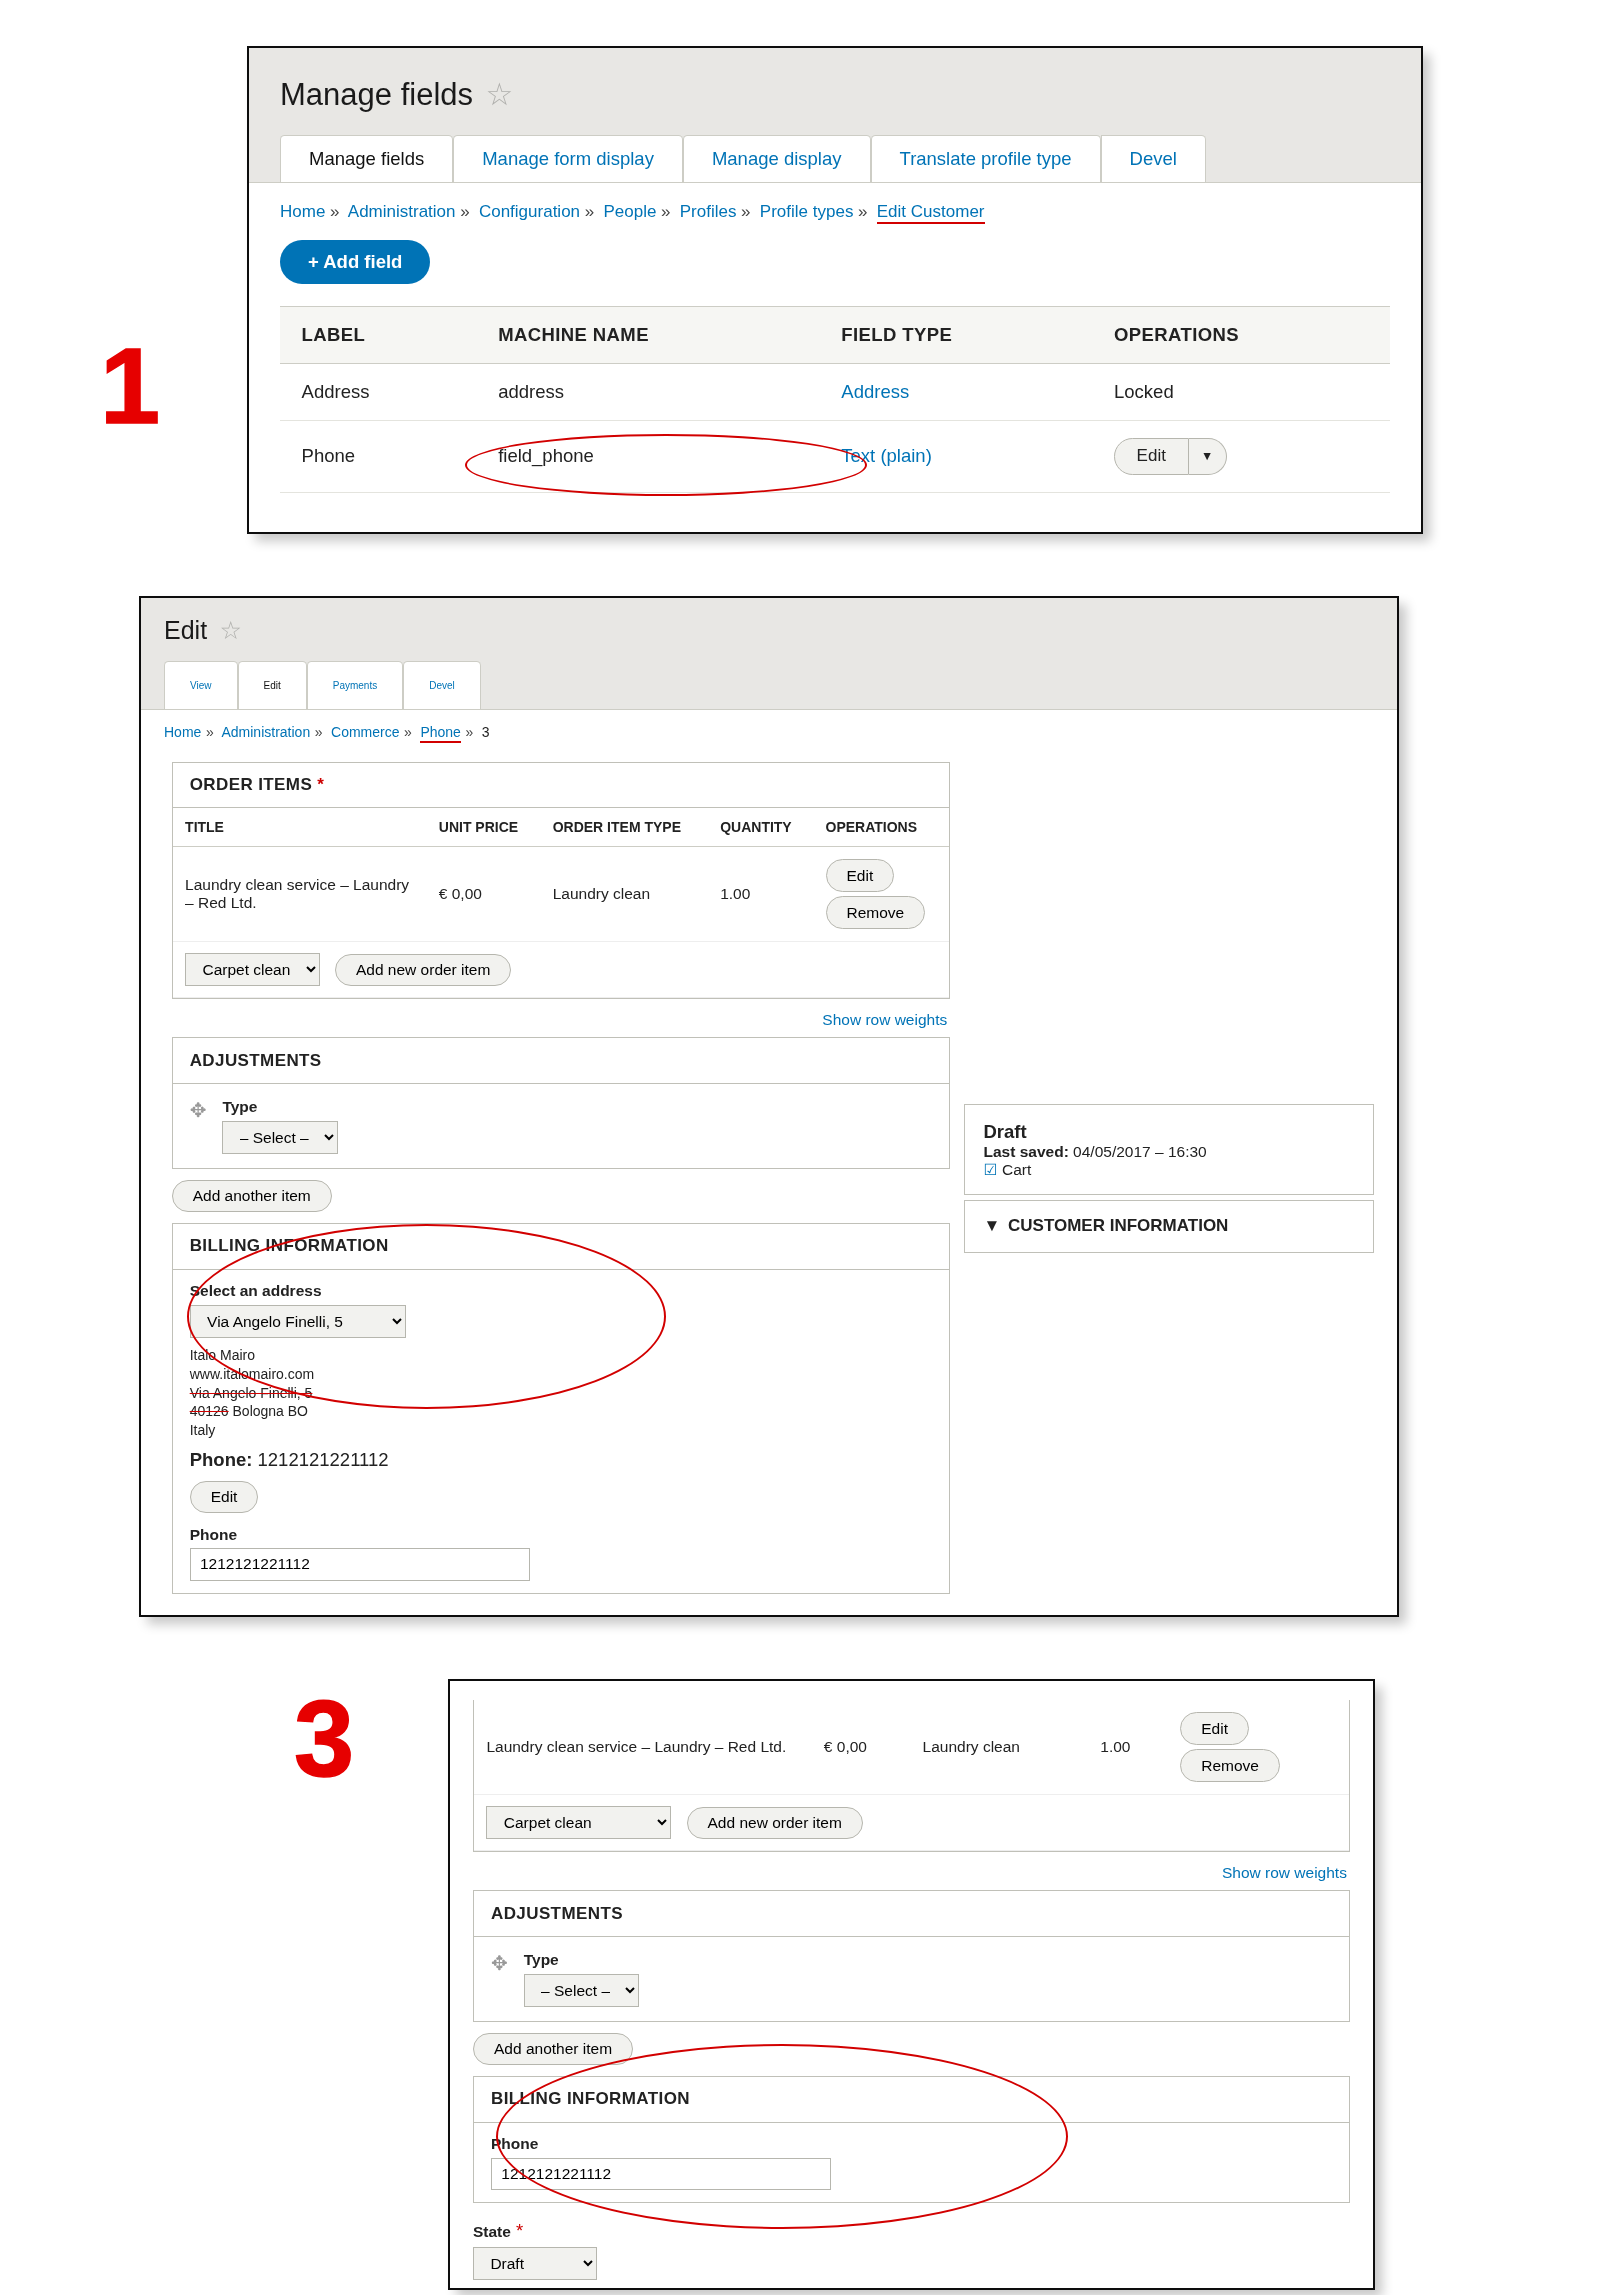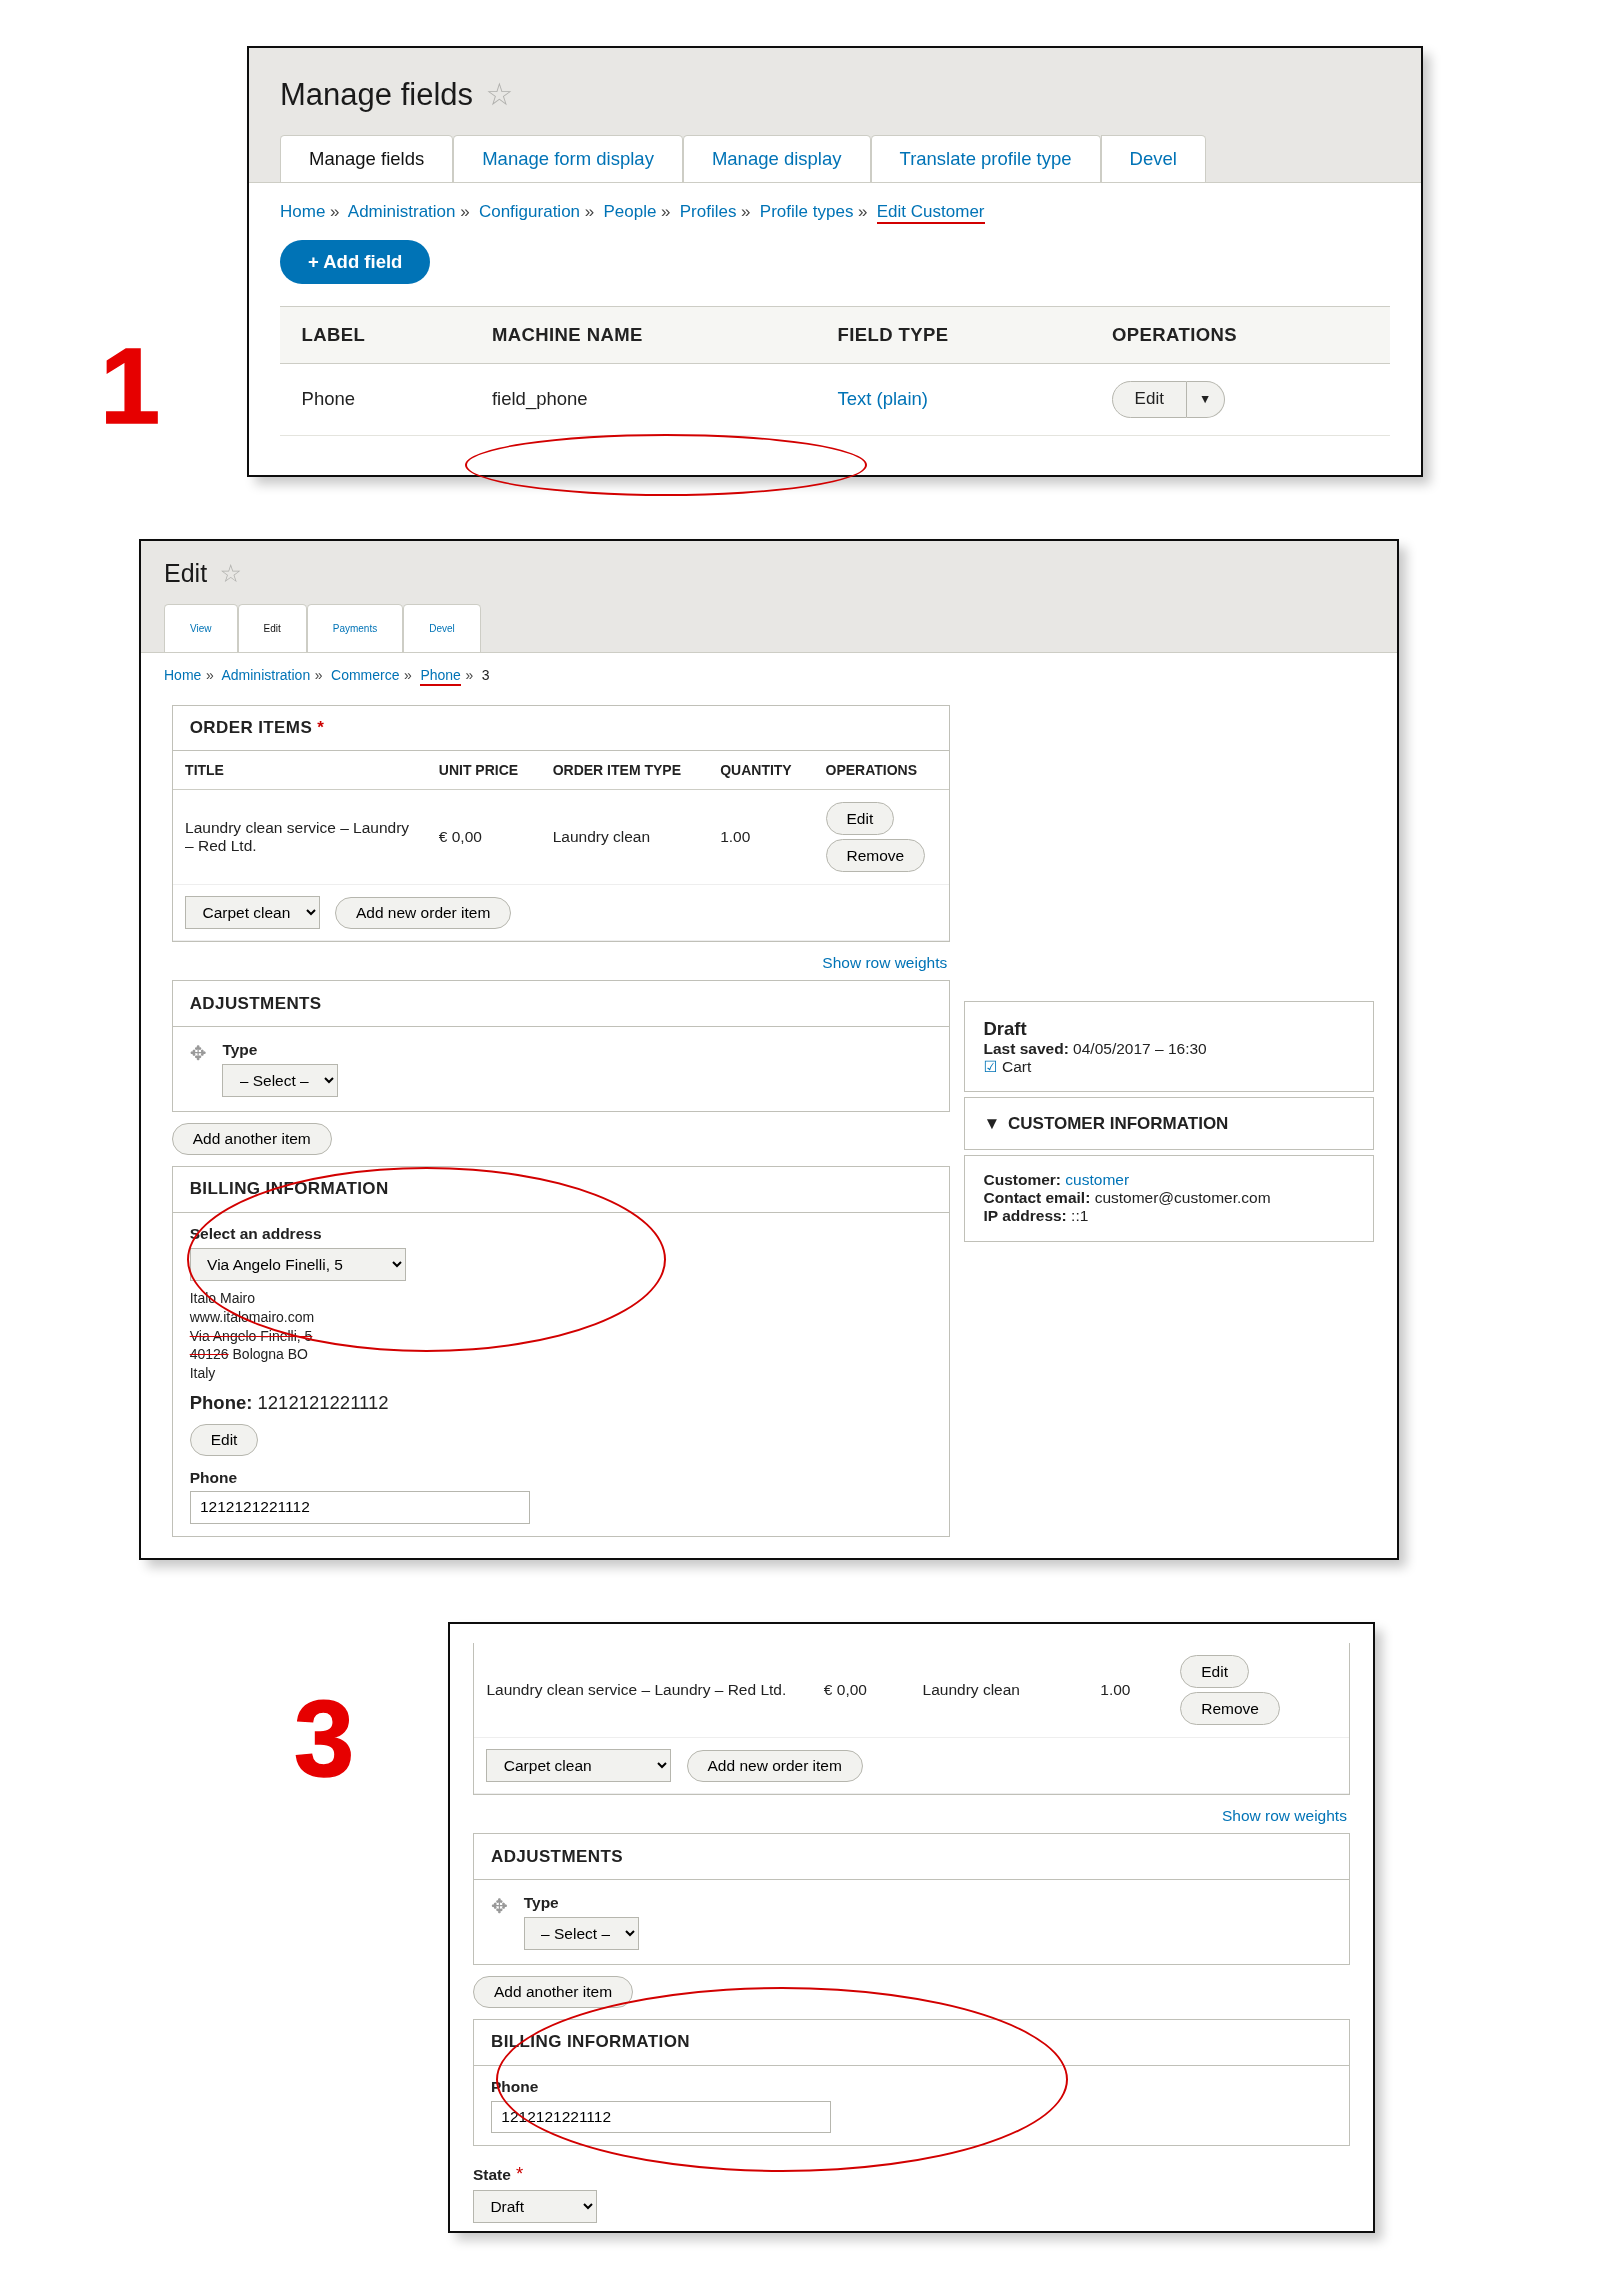--- a/index.html
+++ b/index.html
@@ -161,20 +161,26 @@
       <table class="fields">
         <thead>
             <tr>
           <th>LABEL</th>
           <th>MACHINE NAME</th>
           <th>FIELD TYPE</th>
           <th>OPERATIONS</th>
         </tr>
           </thead>
         <tbody>
+          <tr>
+            <td>Address</td>
+            <td>address</td>
+            <td class="link">Address</td>
+            <td>Locked</td>
+          </tr>
           <tr>
             <td>Phone</td>
             <td>field_phone</td>
             <td class="link">Text (plain)</td>
             <td>
               <div class="op-edit">
                 <span>Edit</span>
                 <span class="dd">▼</span>
               </div>
             </td>
@@ -275,25 +281,20 @@
         <div class="edit-right">
           <div class="rt-box">
             <div class="draft">Draft</div>
             <div><b>Last saved:</b> <span>04/05/2017 – 16:30</span></div>
             <div><span class="chk">☑</span><span>Cart</span></div>
           </div>
           <div class="rt-box collapse">
             <span>▼</span>
             <span>CUSTOMER INFORMATION</span>
           </div>
-          <div class="rt-box" style="font-size:15.5px">
-            <div><b>Customer:</b> <a class="link">customer</a></div>
-            <div><b>Contact email:</b> <span>customer@customer.com</span></div>
-            <div><b>IP address:</b> <span>::1</span></div>
-          </div>
         </div>
       </div>
     </div>
     <div class="ellipse" style="left:46px;top:626px;width:479px;height:185px"></div>
   </div>
 
   <div class="panel panel3">
     <div class="body-area" style="padding:18.5px 23px 7.7px">
       <div style="border:0.8px solid var(--panel-border);border-top:none;padding:0">
         <table class="items">

